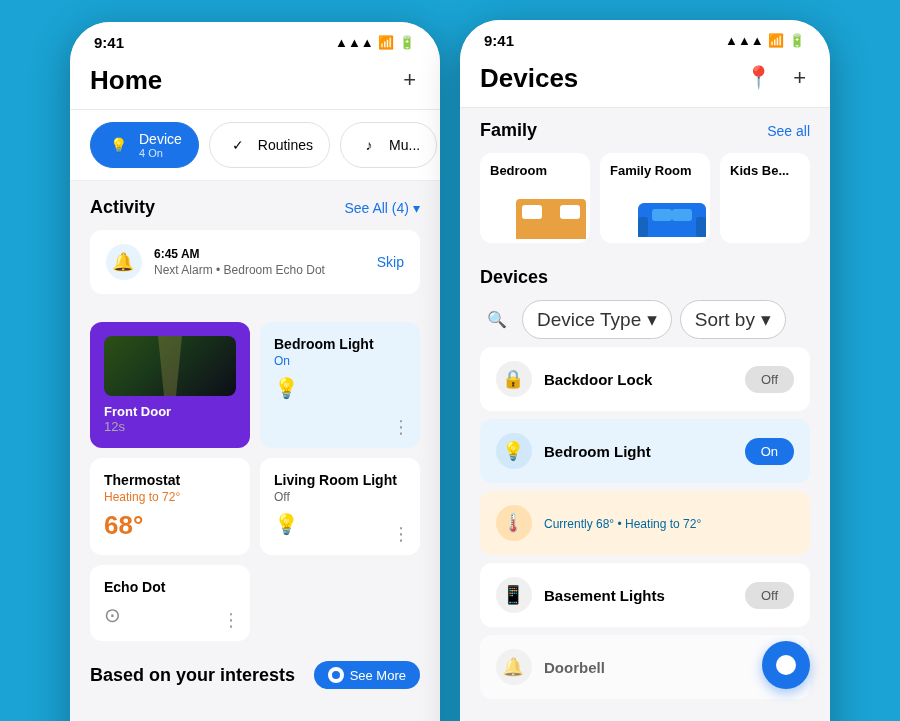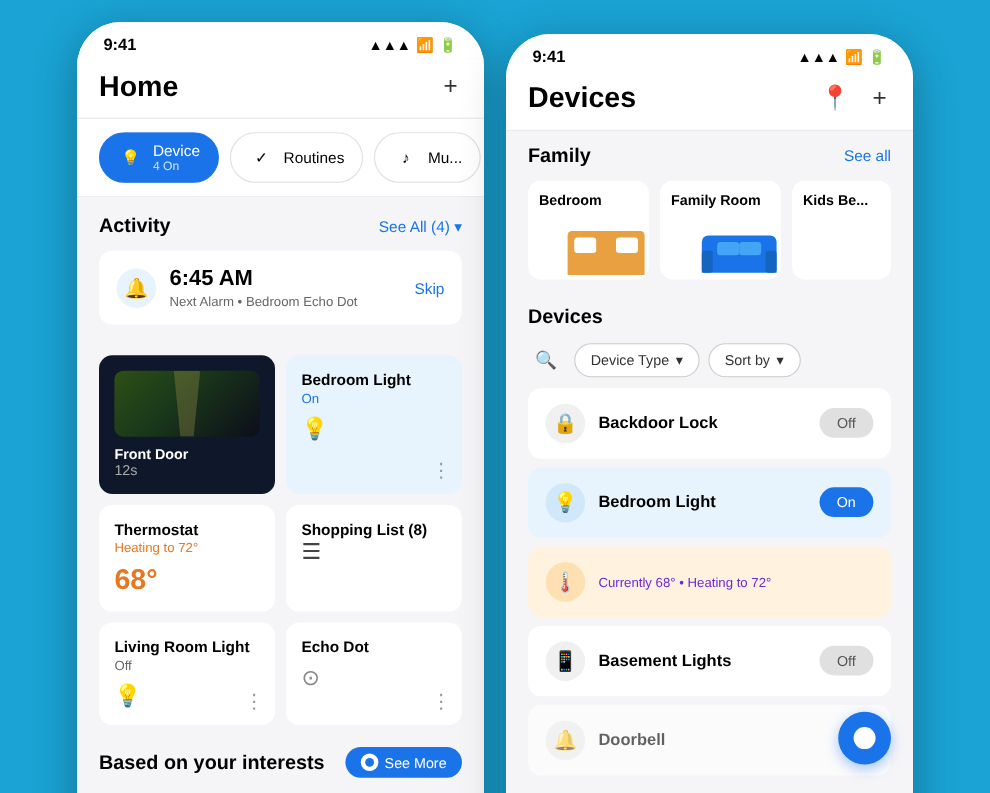--- a/index.html
+++ b/index.html
@@ -157,21 +157,21 @@
       width: 36px;
       height: 36px;
       border-radius: 50%;
       background: #e8f4fd;
       display: flex;
       align-items: center;
       justify-content: center;
       font-size: 18px;
     }
     .activity-time {
-      font-size: 20px;
+      font-size: 12px;
       font-weight: 600;
       color: #000;
     }
     .activity-desc {
       font-size: 12px;
       color: #666;
       margin-top: 2px;
     }
     .skip-btn {
       color: #1a73e8;
@@ -188,21 +188,21 @@
       gap: 10px;
     }
     .fav-card {
       background: #fff;
       border-radius: 12px;
       padding: 14px;
       cursor: pointer;
       position: relative;
     }
     .fav-card.camera {
-      background: #0f172a;
+      background: #6d28d9;
       color: #fff;
       min-height: 100px;
     }
     .fav-card.light-on {
       background: #e8f4fd;
     }
     .fav-card.thermostat {
       background: #fff;
     }
     .fav-card-title {
@@ -431,21 +431,21 @@
       cursor: pointer;
     }
     .filter-chip {
       display: flex;
       align-items: center;
       gap: 6px;
       padding: 7px 14px;
       border-radius: 20px;
       border: 1.5px solid #ccc;
       background: #fff;
-      font-size: 13px;
+      font-size: 19px;
       cursor: pointer;
       color: #333;
     }
 
     
     .devices-list {
       padding: 0 20px;
       display: flex;
       flex-direction: column;
       gap: 8px;
@@ -483,21 +483,21 @@
     .device-name {
       font-size: 15px;
       font-weight: 600;
       color: #000;
     }
     .device-status {
       font-size: 12px;
       color: #666;
       margin-top: 2px;
     }
-    .device-status.orange { color: #6d28d9; }
+    .device-status.orange { color: #0369a1; }
 
     .toggle-off {
       background: #e0e0e0;
       color: #555;
       border: none;
       border-radius: 20px;
       padding: 6px 16px;
       font-size: 13px;
       font-weight: 500;
       cursor: pointer;
@@ -617,24 +617,20 @@
             <span class="fav-card-icon blue">💡</span>
             <span class="fav-card-menu">⋮</span>
           </div>
 
           <div class="fav-card thermostat">
             <div class="fav-card-title">Thermostat</div>
             <div class="fav-card-subtitle orange">Heating to 72°</div>
             <div class="fav-card-value">68°</div>
           </div>
 
-          <div class="fav-card">
-            <div class="fav-card-title">Shopping List (8)</div>
-            <span class="list-icon">☰</span>
-          </div>
 
           <div class="fav-card">
             <div class="fav-card-title">Living Room Light</div>
             <div class="fav-card-subtitle">Off</div>
             <span class="fav-card-icon gray">💡</span>
             <span class="fav-card-menu">⋮</span>
           </div>
 
           <div class="fav-card">
             <div class="fav-card-title">Echo Dot</div>

